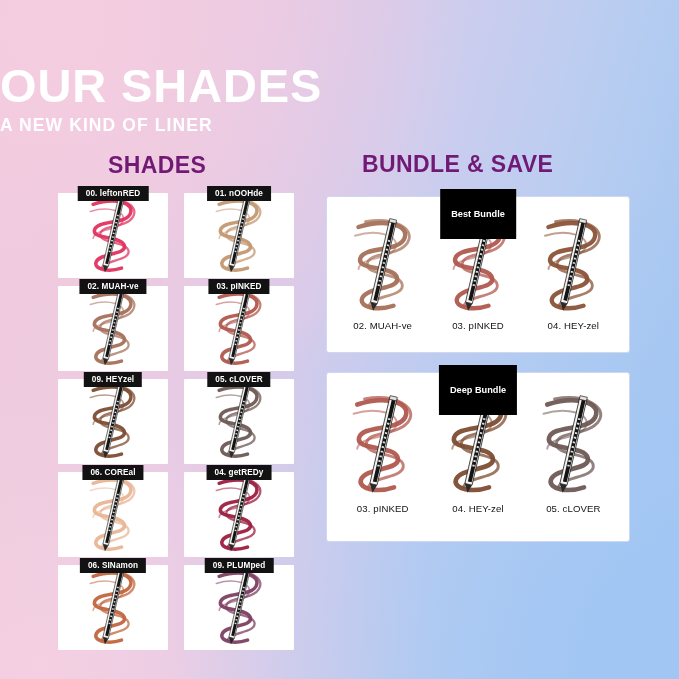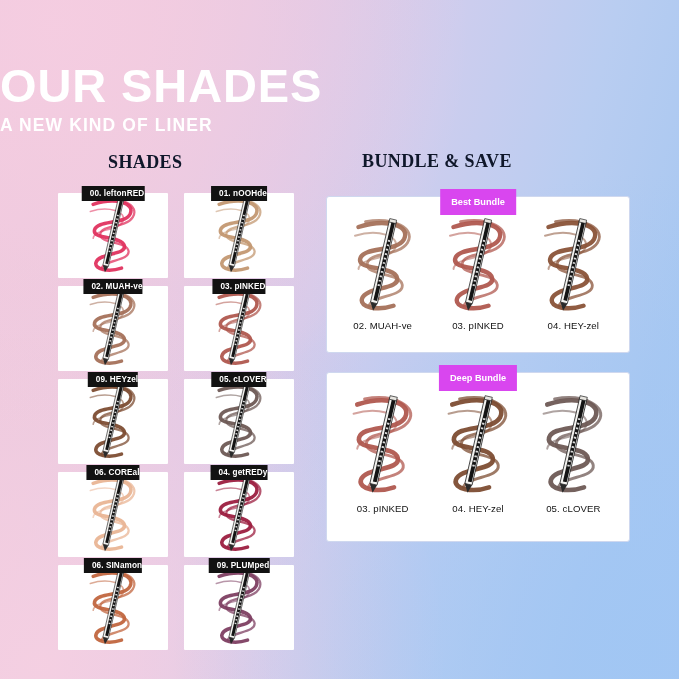--- a/index.html
+++ b/index.html
@@ -45,26 +45,25 @@
     margin-top:5px;
     font-size:17.5px;
     letter-spacing:1.1px;
     color:#ffffff;
     font-weight:bold;
   }
 
   
   .sect-title{
     position:absolute;
-    font-size:18px;
+    font-size:23px;
     font-weight:bold;
-    color:#0f172a;
+    color:#701a75;
     letter-spacing:.4px;
     white-space:nowrap;
-    font-family:Liberation Serif, serif;
   }
   #shades-title{left:108px;top:152px;}
   #bundle-title{left:362px;top:151px;}
 
   
   #shades-grid{
     position:absolute;
     left:58px;top:193px;
     width:236px;height:459px;
     display:grid;
@@ -85,44 +84,44 @@
   }
   .pill{
     position:absolute;
     left:50%;transform:translateX(-50%);
     top:-7px;
     background:#121212;
     color:#ffffff;
     font-size:8.2px;
     font-weight:bold;
     letter-spacing:.1px;
-    padding:3px 0 3px 8px;
+    padding:3px 8px 3px 8px;
     white-space:nowrap;
     z-index:5;
     line-height:9px;
   }
 
   
   .bundle-panel{
     position:absolute;
     background:#ffffff;
     border:1px solid #cfd8ef;
     border-radius:3px;
   }
   #bundle-best{left:326px;top:196px;width:302px;height:155px;}
   #bundle-deep{left:326px;top:372px;width:302px;height:168px;}
   .bundle-pill{
     position:absolute;
     left:50%;transform:translateX(-50%);
     top:-8px;
-    background:#d946ef;
+    background:#000000;
     color:#ffffff;
     font-size:9.2px;
     font-weight:bold;
-    padding:8px 11px;
+    padding:20px 11px;
     white-space:nowrap;
     z-index:6;
     line-height:10px;
   }
   .bundle-row{
     position:absolute;
     left:8px;right:8px;top:16px;bottom:6px;
     display:flex;
     justify-content:space-around;
     align-items:flex-start;

